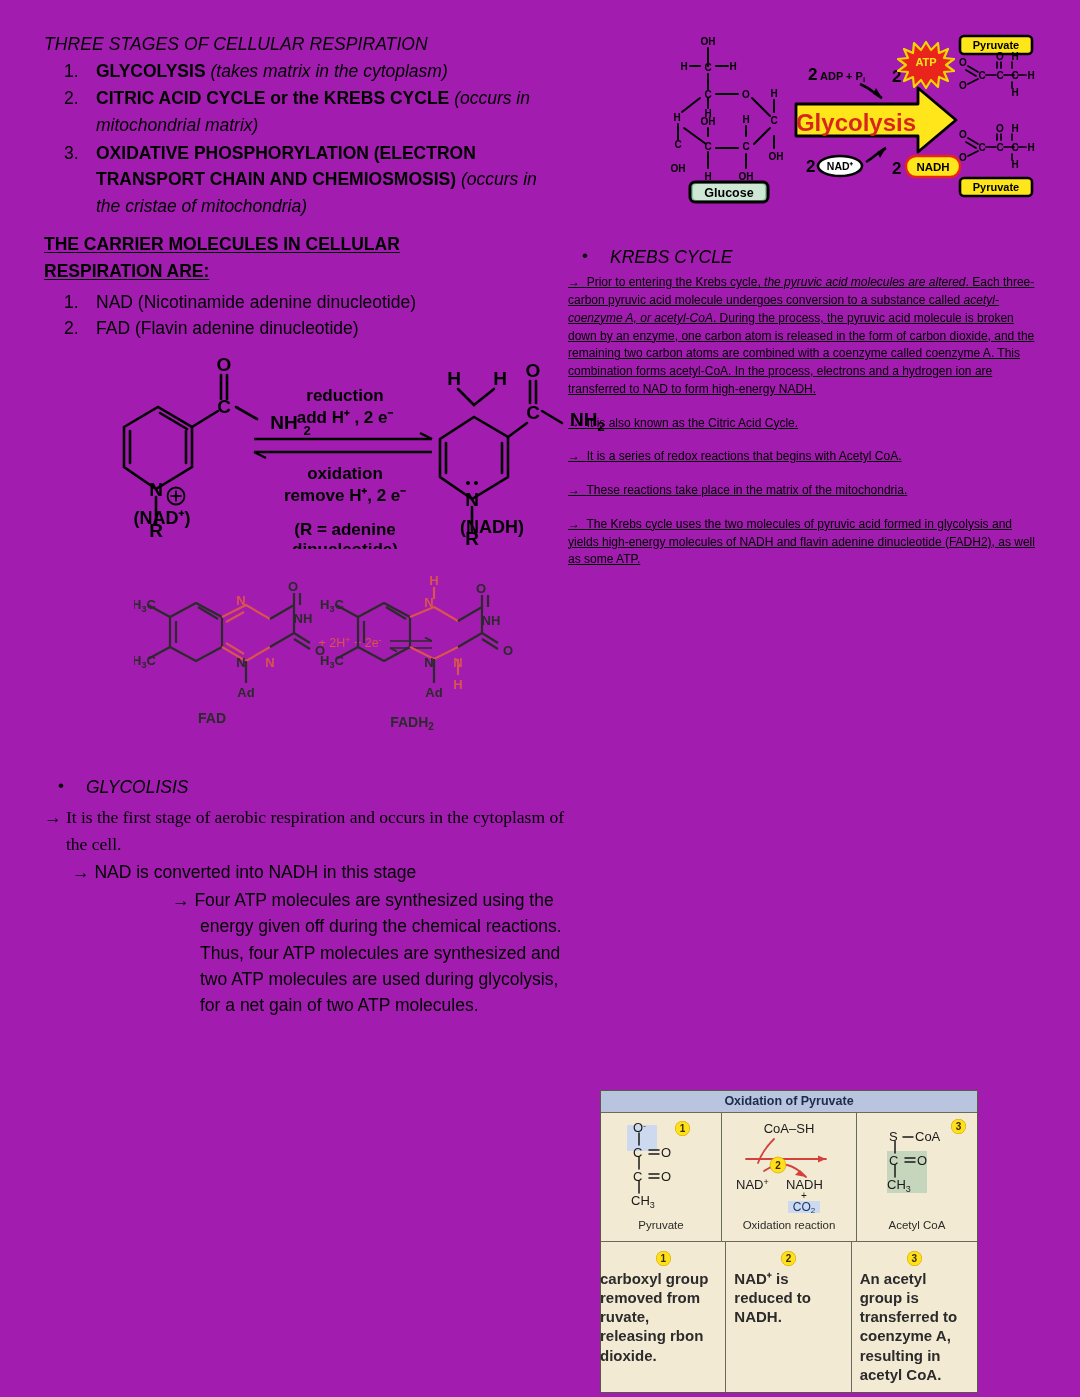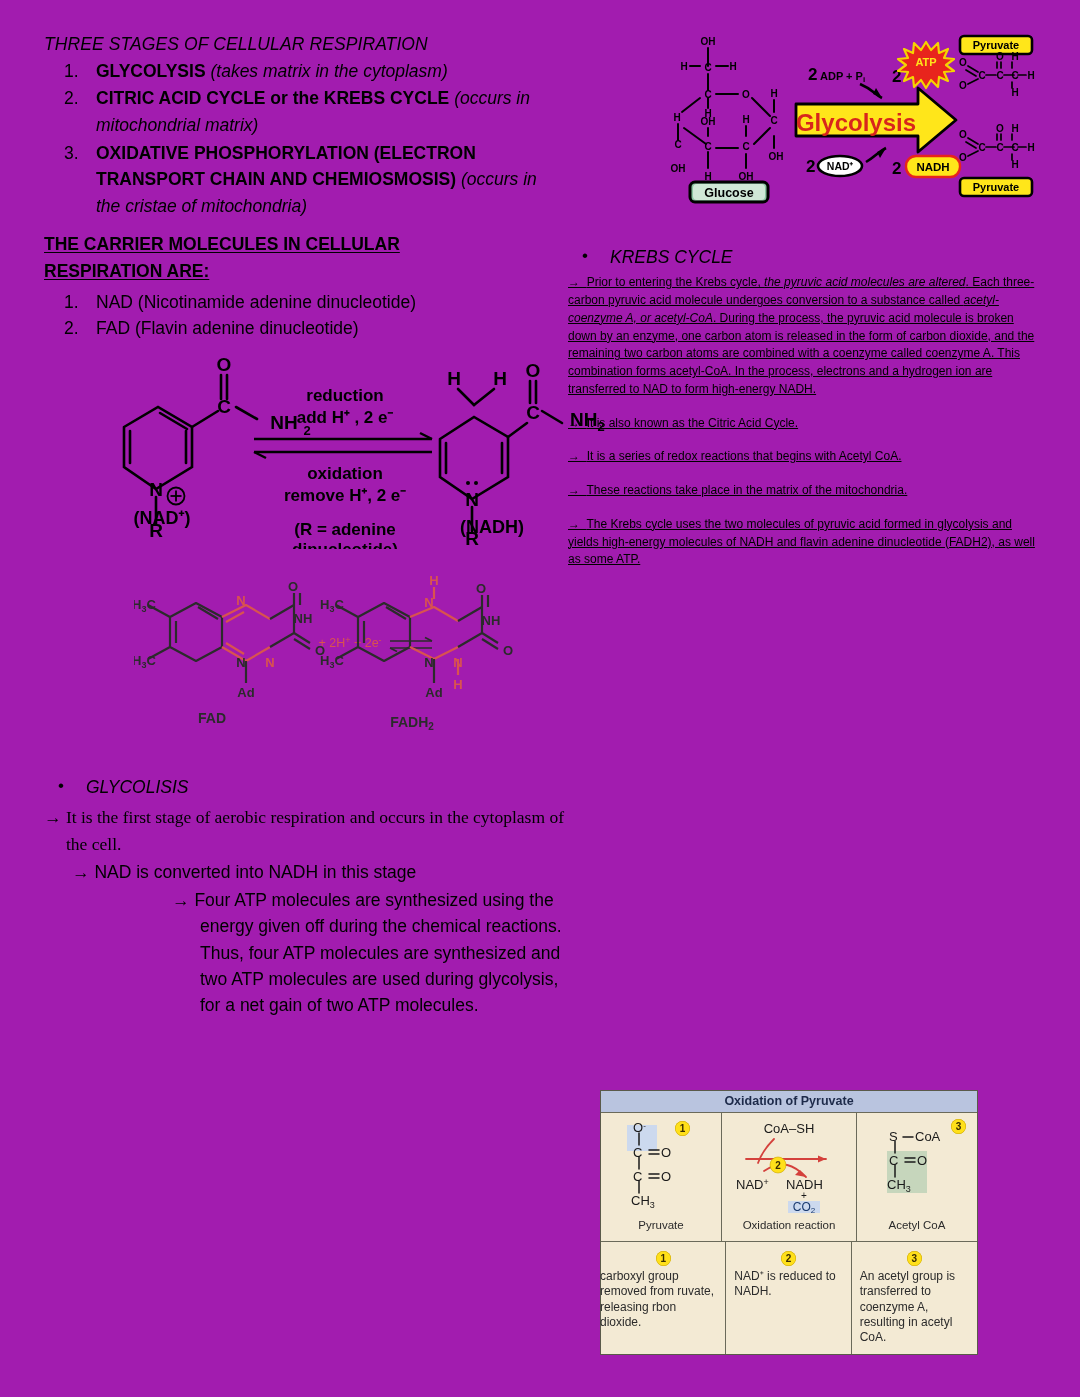--- a/index.html
+++ b/index.html
@@ -206,23 +206,24 @@
   }
   .oxtable .bottomrow .cell {
     padding-top: 6px;
     min-height: 86px;
   }
   .oxtable .bottomrow .badge-wrap {
     text-align: center;
     margin-bottom: 3px;
   }
   .oxtable .desc {
-    font-size: 12px;
+    font-size: 15px;
     line-height: 1.28;
     color: #2b2b2b;
+    font-weight: bold;
   }
   .oxtable .desc.clip {
     margin-left: -9px;
   }
   .struct-svg { display: block; margin: 0 auto; }
 </style>
 </head>
 <body>
 
 <div class="page">

